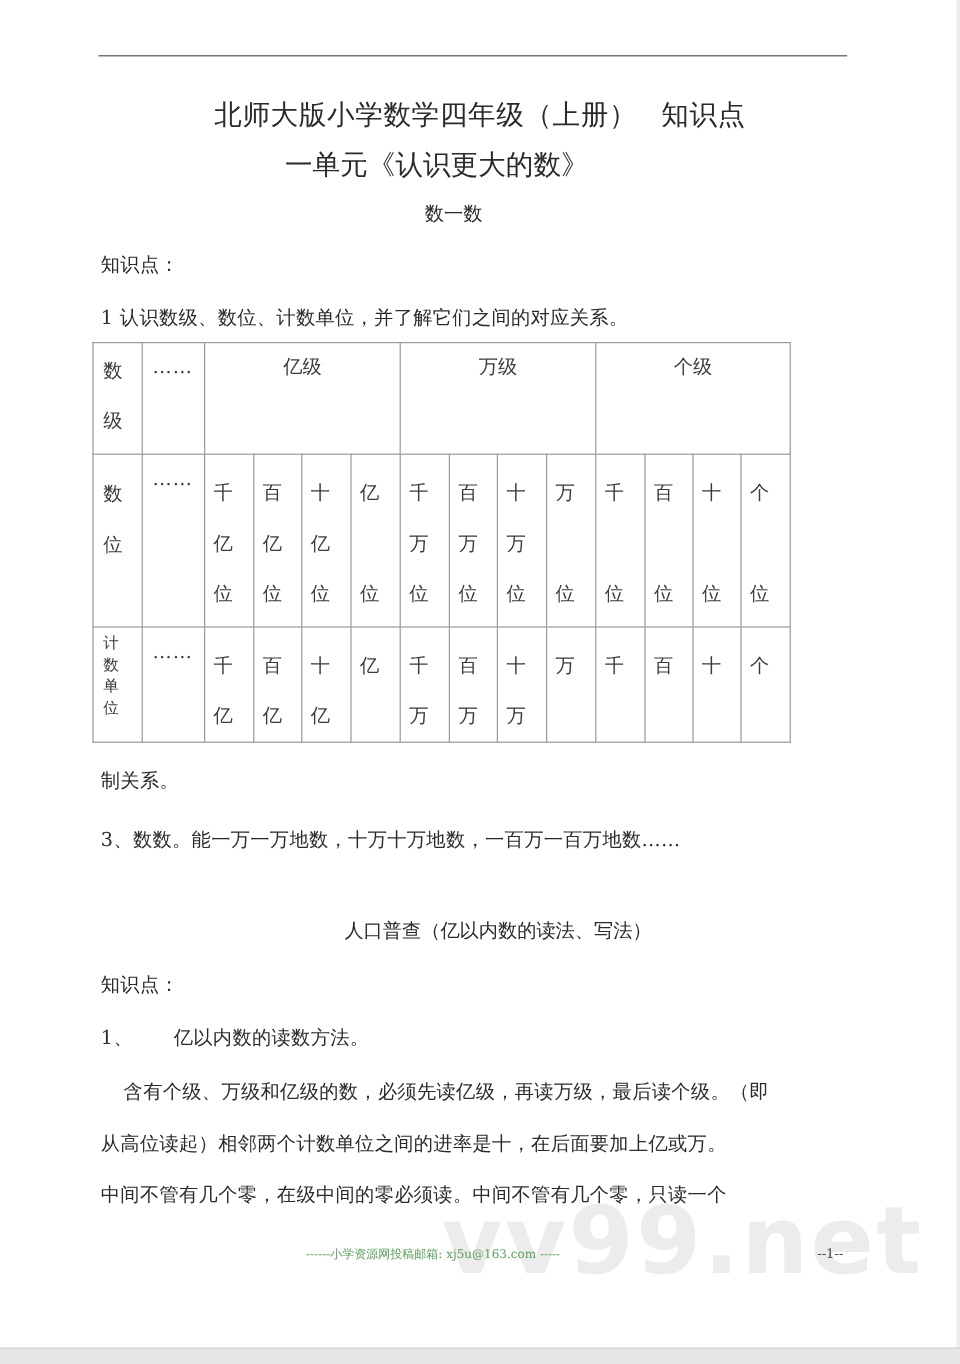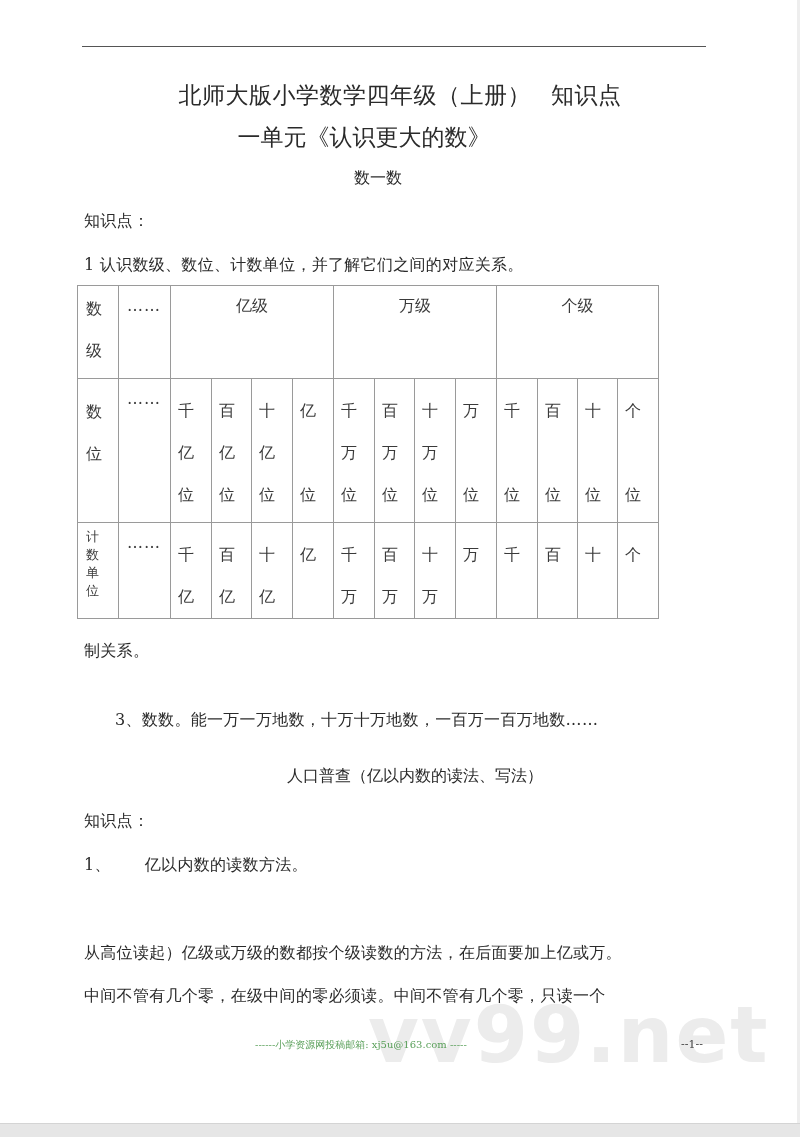--- a/index.html
+++ b/index.html
@@ -209,28 +209,29 @@
           </td>
           <td class="cell">
             <span>个</span>
             <span></span>
           </td>
         </tr>
   </tbody>
     </table>
 
   <div class="abs para" style="top:641px;">制关系。</div>
-  <div class="abs para" style="top:710px;margin-left:31px;">3、数数。能一万一万地数，十万十万地数，一百万一百万地数……</div>
+  <div class="abs para" style="top:690px;">3、数数。能一万一万地数，十万十万地数，一百万一百万地数……</div>
 
   <div class="abs section-title" style="top:766px;padding-left:37px;">人口普查（亿以内数的读法、写法）</div>
   <div class="abs para" style="top:811px;">知识点：</div>
   <div class="abs para" style="top:855px;">
     <span>1、</span><span style="display:inline-block;width:34px;"></span><span>亿以内数的读数方法。</span>
   </div>
-  <div class="abs para" style="top:943px;">从高位读起）亿级或万级的数都按个级读数的方法，在后面要加上亿或万。</div>
+  <div class="abs para" style="top:900px; left:103px;">含有个级、万级和亿级的数，必须先读亿级，再读万级，最后读个级。（即</div>
+  <div class="abs para" style="top:943px;">从高位读起）相邻两个计数单位之间的进率是十，在后面要加上亿或万。</div>
   <div class="abs para" style="top:986px;">中间不管有几个零，在级中间的零必须读。中间不管有几个零，只读一个</div>
 
   <div class="watermark">vv99.net</div>
   <div class="abs footer-text">------小学资源网投稿邮箱: xj5u@163.com -----</div>
   <div class="abs footer-page">--1--</div>
 </div>
 <div class="page-right-edge"></div>
 <div class="page-bottom-edge"></div>
 
 </body></html>

